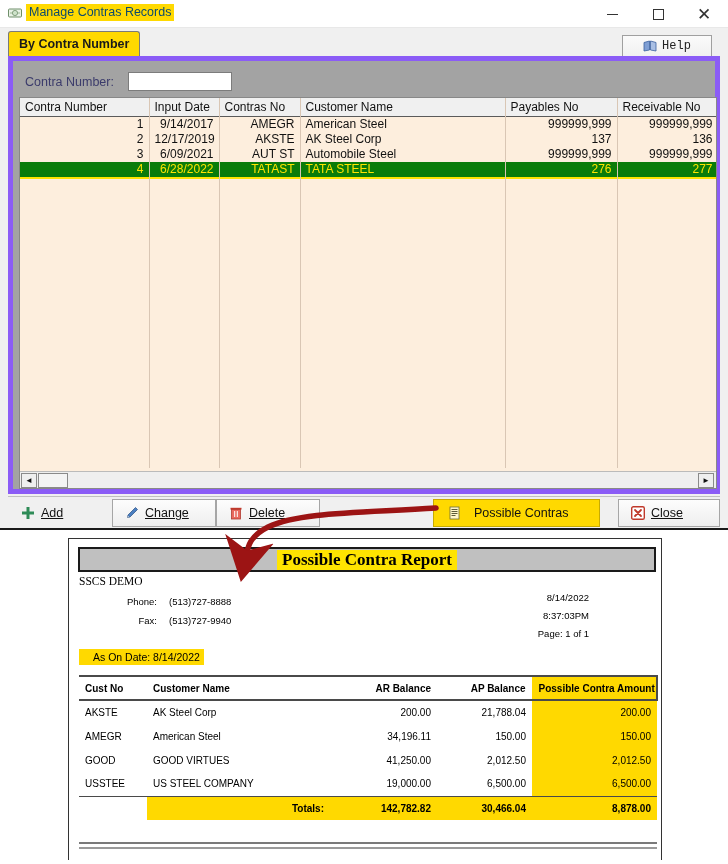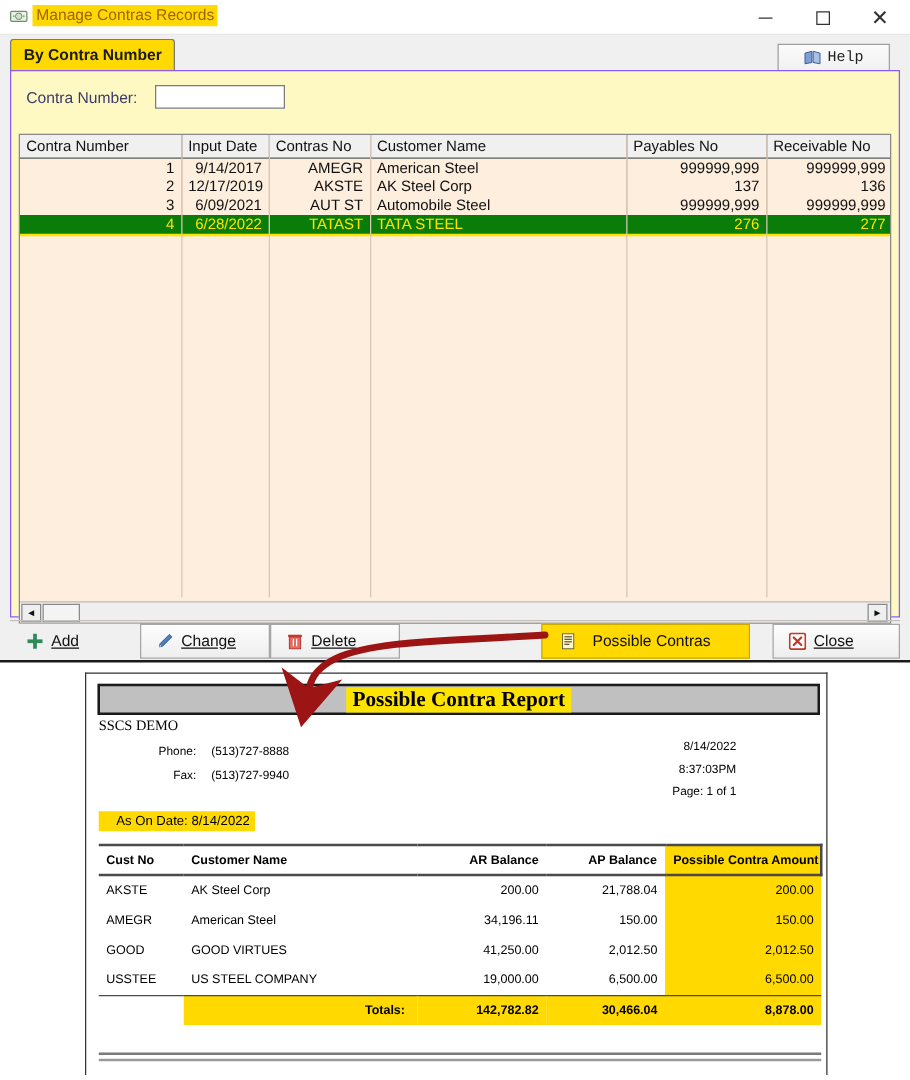--- a/index.html
+++ b/index.html
@@ -27,21 +27,21 @@
   }
   .title-icon {
     position: absolute; left: 7px; top: 6px;
     width: 16px; height: 15px;
   }
   .title-text {
     position: absolute; left: 26px; top: 4px;
     height: 17px; line-height: 17px;
     background: #ffd900;
     font-size: 12.5px;
-    color: #a16207;
+    color: #0c4a6e;
     padding: 0 3px;
     white-space: nowrap;
   }
   .winbtn {
     position: absolute; top: 0;
     width: 46px; height: 28px;
     display: flex; align-items: center; justify-content: center;
     color: #333;
   }
   .winbtn.min  { left: 589px; }
@@ -73,22 +73,22 @@
     padding: 0 10px;
     line-height: 25px;
     font-size: 12.5px;
     font-weight: bold;
     color: #1a1a1a;
     white-space: nowrap;
   }
   .tabpage {
     position: absolute; left: 8px; top: 28px;
     width: 712px; height: 438px;
-    background: #fef9c3;
-    border: 1px solid #8b5cf6;
+    background: #a3a3a3;
+    border: 5px solid #8b5cf6;
   }
   .help-btn {
     position: absolute; right: 8px; top: 4px;
     width: 90px; height: 22px;
     background: linear-gradient(to bottom,#fbfbfb 0%,#f1f1f1 100%);
     border: 1px solid #a0a0a0;
     display: flex; align-items: center; justify-content: center;
     gap: 5px;
     font-size: 12px;
     color: #222;
@@ -110,21 +110,21 @@
     border: 1px solid #7c7c7c;
     background: #ffffff;
     font-size: 12px;
     padding: 0 3px;
     font-family: "Liberation Sans", sans-serif;
     outline: none;
   }
 
   
   .grid-wrap {
-    position: absolute; left: 6px; top: 50px;
+    position: absolute; left: 6px; top: 36px;
     width: 698px; height: 392px;
     border: 1px solid #888;
     background: #fdeedd;
     overflow: hidden;
   }
   table.grid {
     border-collapse: collapse;
     width: 698px;
     table-layout: fixed;
     font-size: 12px;

